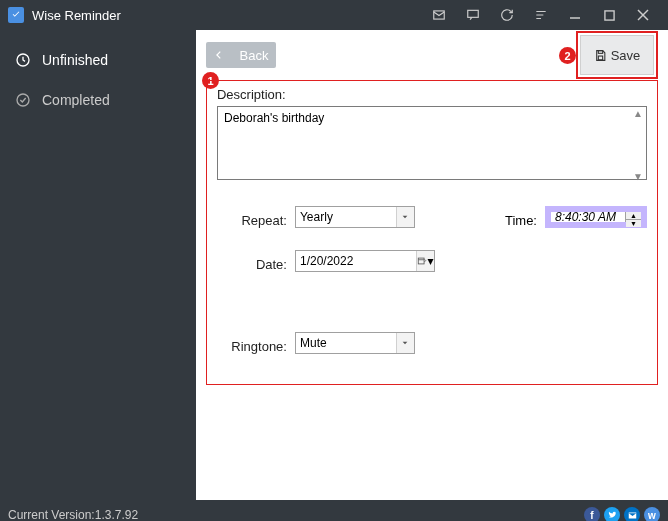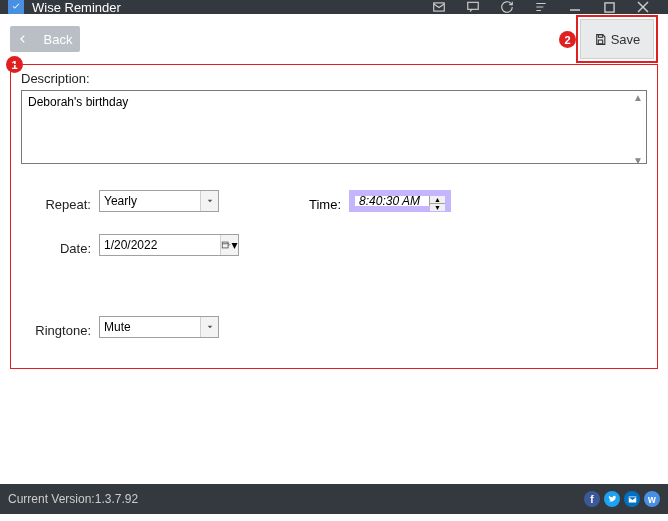--- a/index.html
+++ b/index.html
@@ -1,18 +1,18 @@
 <!DOCTYPE html>
 <html><head>
 <meta charset="utf-8">
 <style>
 * { box-sizing: border-box; margin: 0; padding: 0; font-family: "Segoe UI", Arial, sans-serif; }
 body { width: 668px; height: 521px; overflow: hidden; background: #fff; }
 
-.titlebar { height: 14px; background: #33393f; color: #fff; display: flex; align-items: center; padding: 0 8px; font-size: 13px; }
+.titlebar { height: 30px; background: #33393f; color: #fff; display: flex; align-items: center; padding: 0 8px; font-size: 13px; }
 .titlebar .logo { width: 16px; height: 16px; background: #4a90e2; display: inline-flex; align-items: center; justify-content: center; margin-right: 8px; border-radius: 2px; }
 .titlebar .logo svg { width: 10px; height: 10px; }
 .titlebar .title { flex: 0 0 auto; }
 .titlebar .spacer { flex: 1; }
 .titlebar .tb-icon { width: 34px; height: 30px; display: inline-flex; align-items: center; justify-content: center; color: #ccc; cursor: pointer; }
 
 .main { display: flex; height: 470px; }
 .sidebar { width: 200px; background: #33393f; color: #ccc; padding-top: 10px; }
 .side-item { display: flex; align-items: center; height: 40px; padding: 0 14px; font-size: 14px; cursor: pointer; }
 .side-item.active { color: #fff; }
@@ -104,20 +104,40 @@
     </span>
   <span class="tb-icon">
       <svg width="12" height="12" viewBox="0 0 12 12" stroke="#ccc" stroke-width="1.5">
         <line x1="1" y1="1" x2="11" y2="11"></line>
         <line x1="11" y1="1" x2="1" y2="11"></line>
       </svg>
     </span>
 </div>
 
 <div class="main">
+  <div class="sidebar">
+    <div class="side-item active">
+      <span class="icn">
+          <svg width="16" height="16" viewBox="0 0 24 24" fill="none" stroke="#fff" stroke-width="2">
+            <circle cx="12" cy="12" r="9"></circle>
+            <path d="M12 7v5l3 2"></path>
+          </svg>
+        </span>
+      <span>Unfinished</span>
+    </div>
+    <div class="side-item">
+      <span class="icn">
+          <svg width="16" height="16" viewBox="0 0 24 24" fill="none" stroke="#aaa" stroke-width="2">
+            <circle cx="12" cy="12" r="9"></circle>
+            <path d="M8 12l3 3 5-6"></path>
+          </svg>
+        </span>
+      <span>Completed</span>
+    </div>
+  </div>
 
   <div class="content">
     <div class="toolbar">
       <div class="back-btn">
         <svg width="10" height="10" viewBox="0 0 24 24" fill="none" stroke="#fff" stroke-width="3">
             <path d="M15 4l-8 8 8 8"></path>
           </svg>
         <span>Back</span>
       </div>
       <div class="save-wrap">

